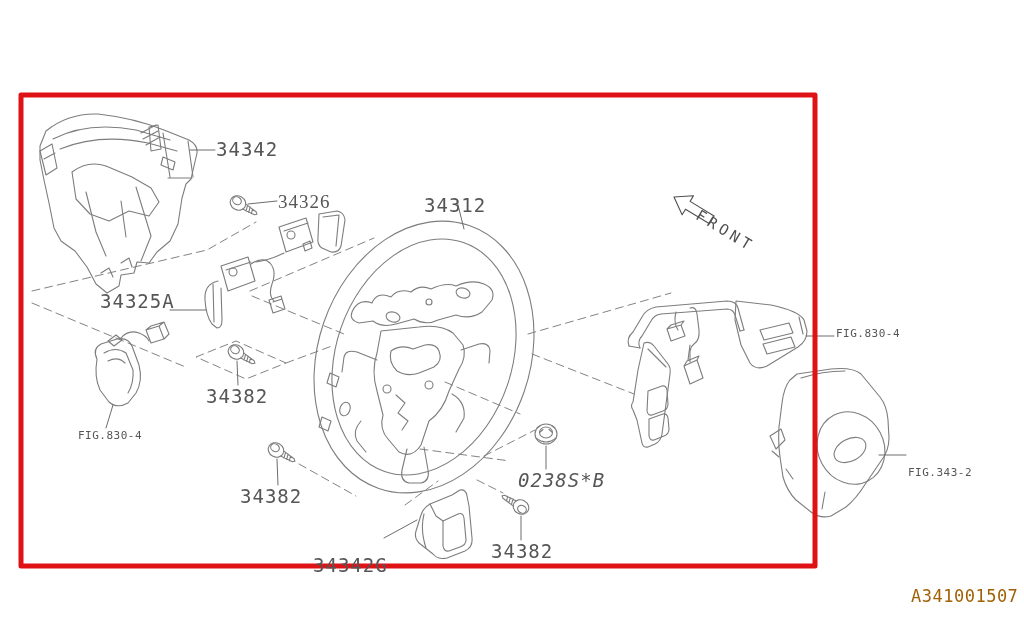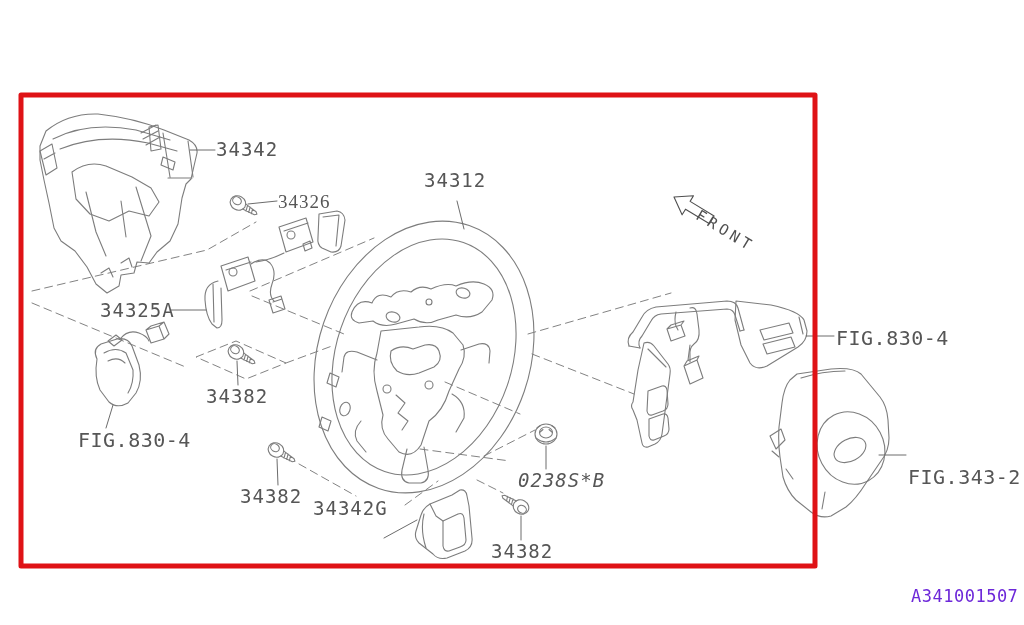--- a/index.html
+++ b/index.html
@@ -13,37 +13,37 @@
   }
   .artwork { position: absolute; left: 0; top: 0; }
   .plabel {
     position: absolute;
     font-size: 19px;
     line-height: 1;
     letter-spacing: 1px;
     color: #565656;
     white-space: nowrap;
   }
-  .flabel { font-size: 20px; letter-spacing: 0.5px; }
+  .flabel { font-size: 11px; letter-spacing: 0.5px; }
   .front-label {
     position: absolute;
     font-size: 15px;
     line-height: 1;
     letter-spacing: 4px;
     color: #4f4f4f;
     transform: rotate(31deg);
     transform-origin: 0 0;
     white-space: nowrap;
   }
   .code-label {
     position: absolute;
     font-size: 17px;
     line-height: 1;
     letter-spacing: 0.5px;
-    color: #6d28d9;
+    color: #a16207;
     white-space: nowrap;
   }
 </style>
 </head>
 <body>
 
 <div class="stage">
 
   <svg class="artwork" width="1024" height="625" viewBox="0 0 1024 625" fill="none" stroke="#7d7d7d" stroke-width="1.1" stroke-linecap="round" stroke-linejoin="round">
 
@@ -196,28 +196,28 @@
       <path d="M 384,538 L 417,520"></path>
       <path d="M 806,336 L 834,336"></path>
       <path d="M 879,455 L 906,455"></path>
     </g>
 
     <rect x="21" y="95" width="794" height="471" stroke="#df1216" stroke-width="5"></rect>
   </svg>
 
   <div class="plabel" style="left:216px; top:140px;">34342</div>
   <div class="plabel" style="left:278px; top:192px;font-family:Liberation Serif, serif;">34326</div>
-  <div class="plabel" style="left:424px; top:171px;text-align:center;">34312</div>
-  <div class="plabel" style="left:100px; top:301px;">34325A</div>
+  <div class="plabel" style="left:424px; top:196px;text-align:center;">34312</div>
+  <div class="plabel" style="left:100px; top:292px;">34325A</div>
   <div class="plabel flabel" style="left:78px; top:430px;">FIG.830-4</div>
   <div class="plabel" style="left:206px; top:387px;">34382</div>
   <div class="plabel" style="left:240px; top:487px;">34382</div>
   <div class="plabel" style="left:518px; top:471px;font-style:italic;">0238S*B</div>
   <div class="plabel" style="left:491px; top:542px;">34382</div>
-  <div class="plabel" style="left:313px; top:499px;">34342G</div>
+  <div class="plabel" style="left:313px; top:556px;">34342G</div>
   <div class="plabel flabel" style="left:836px; top:328px;">FIG.830-4</div>
   <div class="plabel flabel" style="left:908px; top:447px;margin-top:20px;">FIG.343-2</div>
 
   <div class="front-label" style="left:701px; top:208px;">FRONT</div>
 
   <div class="code-label" style="left:911px; top:588px;">A341001507</div>
 
 </div>
 
 </body></html>

